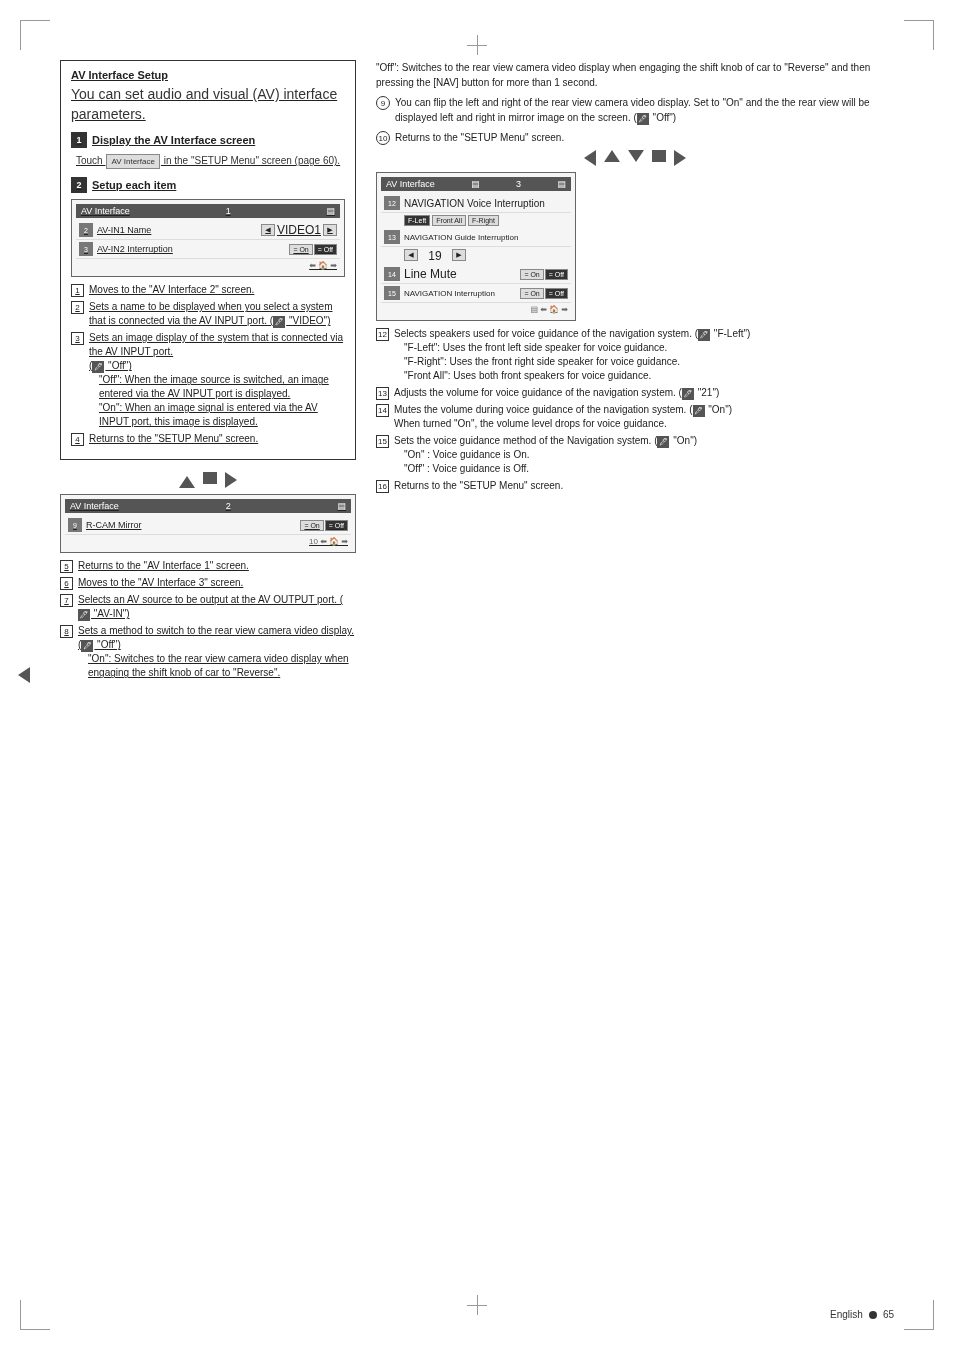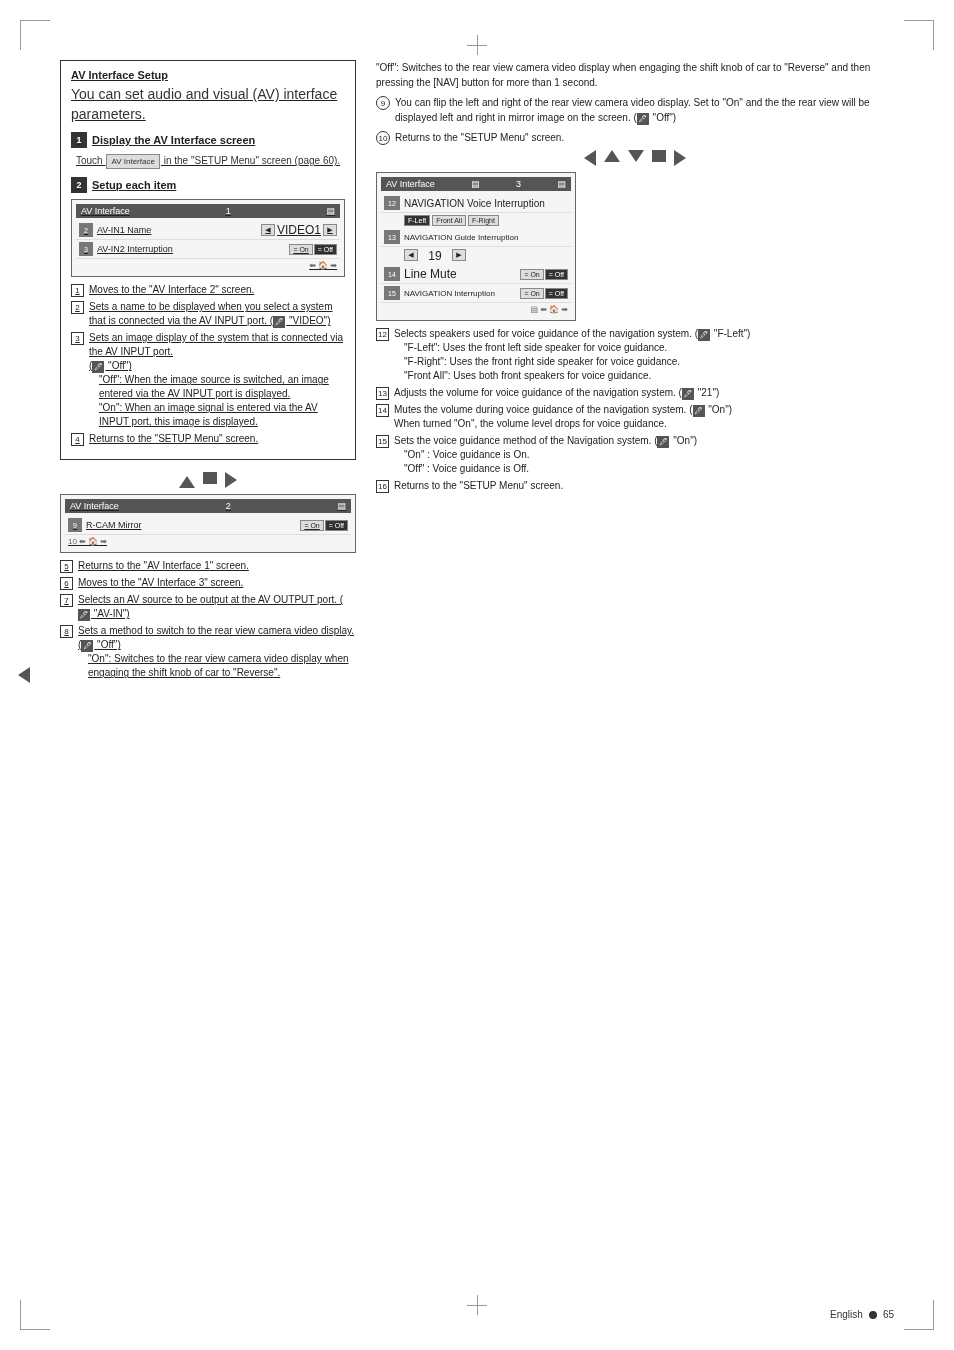--- a/index.html
+++ b/index.html
@@ -443,21 +443,21 @@
           <span>▤</span>
         </div>
         <div class="av-screen-row">
           <div class="row-icon">9</div>
           <span class="row-label">R-CAM Mirror</span>
           <div class="toggle-btns">
             <span class="tog">= On</span>
             <span class="tog active">= Off</span>
           </div>
         </div>
-        <div style="display:flex; padding:2px 3px; gap:3px;">
+        <div style="display:flex; justify-content:flex-end; padding:2px 3px; gap:3px;">
           <span style="font-size:8px; color:#666;">10 ⬅ 🏠 ➡</span>
         </div>
       </div>
 
       <div class="item-list">
         <div class="item-row">
           <span class="item-num">5</span>
           <span class="item-text">Returns to the "AV Interface 1" screen.</span>
         </div>
         <div class="item-row">

